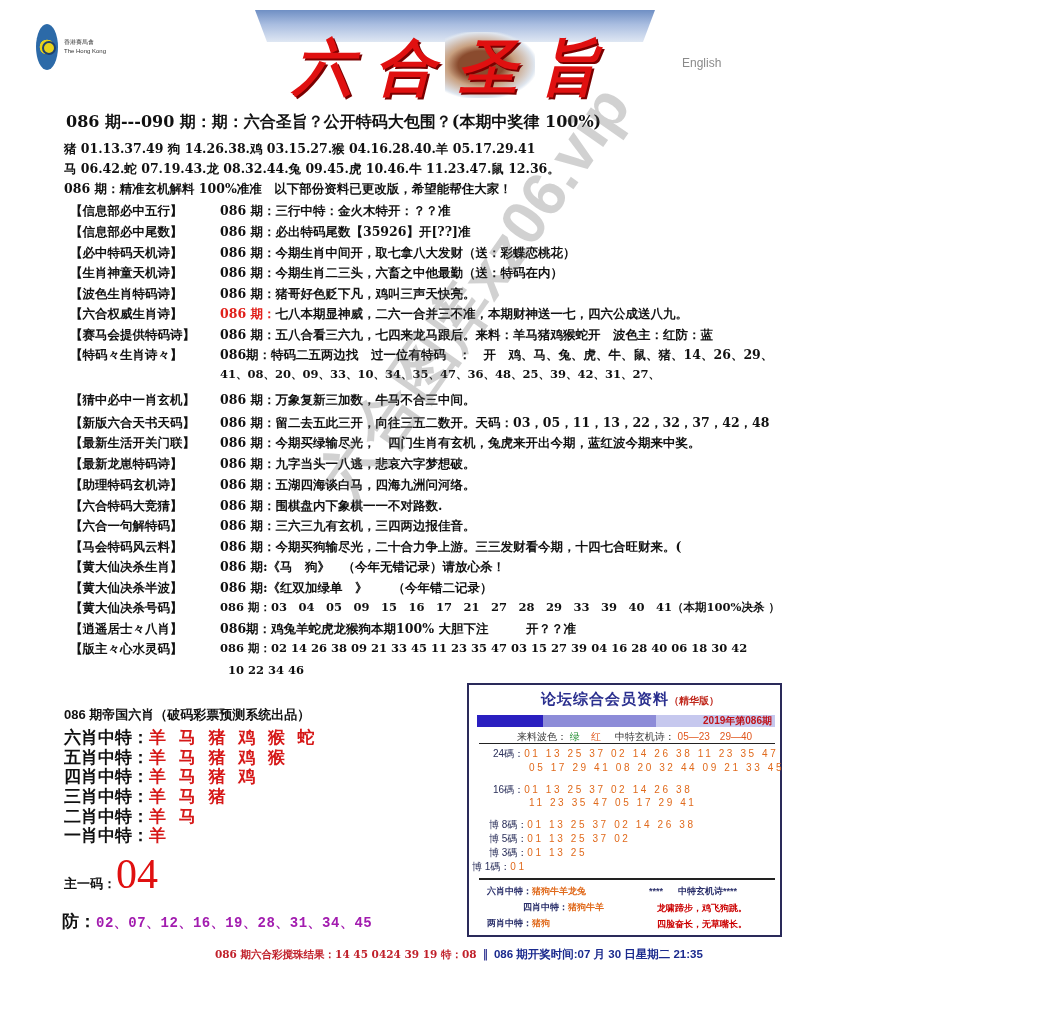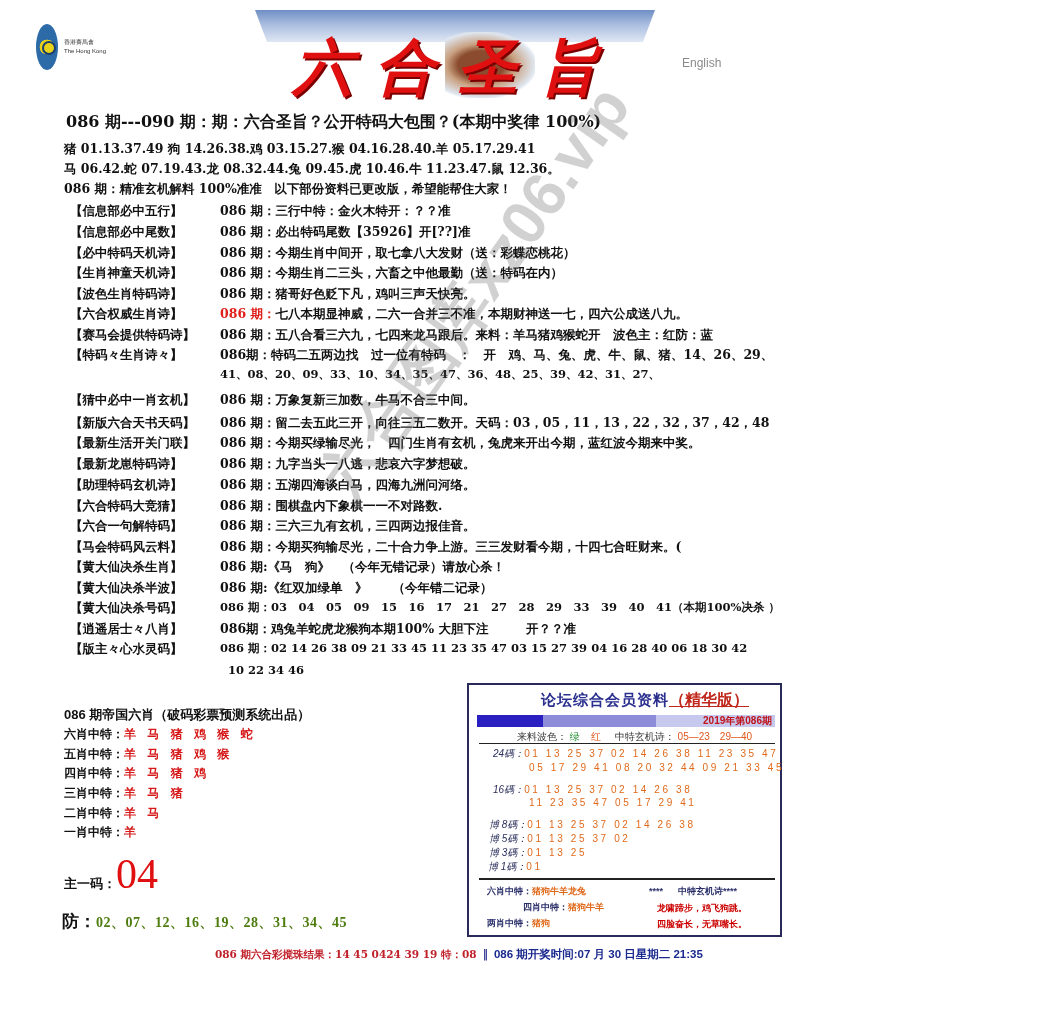--- a/index.html
+++ b/index.html
@@ -30,42 +30,42 @@
   .intro-line { left: 64px; top: 181px; font-size: 12.5px; }
 
   .row { position: absolute; left: 70px; height: 20px; white-space: nowrap; font-weight: bold; font-size: 12.5px; }
   .row .lbl { position: absolute; left: 0; top: 0; }
   .row .val { position: absolute; left: 150px; top: 0; }
   .row .val .red { color: #e0201a; }
   .row .cont { position: absolute; left: 150px; top: 20px; }
 
   
   .six-title { position: absolute; left: 64px; top: 706px; font-family: "Liberation Sans", sans-serif; font-size: 13px; font-weight: bold; color: #111; white-space: nowrap; }
-  .six-row { position: absolute; left: 64px; font-family: "Liberation Sans", sans-serif; font-size: 12px; font-weight: bold; color: #111; white-space: nowrap; }
+  .six-row { position: absolute; left: 64px; font-family: "Liberation Sans", sans-serif; font-size: 17px; font-weight: bold; color: #111; white-space: nowrap; }
   .six-row .pick { color: #d61818; letter-spacing: 4px; }
   .main-code { position: absolute; left: 64px; top: 850px; white-space: nowrap; }
   .main-code .lbl { font-size: 13px; font-weight: bold; font-family: "Liberation Sans", sans-serif; vertical-align: baseline; }
   .main-code .num { font-family: "Liberation Serif", serif; font-size: 42px; color: #e01010; vertical-align: baseline; }
   .guard { position: absolute; left: 62px; top: 910px; white-space: nowrap; font-weight: bold; }
   .guard .lbl { font-size: 17px; color: #111; }
-  .guard .nums { font-family: Liberation Serif, serif; font-size: 14px; color: #4d7c0f; letter-spacing: 0.5px; }
+  .guard .nums { font-family: Liberation Mono, monospace; font-size: 14px; color: #a21caf; letter-spacing: 0.5px; }
 
   
   .forum { position: absolute; left: 467px; top: 683px; width: 315px; height: 254px; border: 2px solid #2a2a5a; background: #fff; font-family: "Liberation Sans", sans-serif; }
   .forum-title { position: absolute; left: 72px; top: 5px; font-size: 15px; font-weight: bold; color: #2a2f8e; white-space: nowrap; letter-spacing: 1px; }
-  .forum-title .ed { font-size: 16px; color: #c0281c; letter-spacing: 0; text-decoration: underline; }
+  .forum-title .ed { font-size: 10px; color: #c0281c; letter-spacing: 0; }
   .forum-bar { position: absolute; left: 8px; top: 30px; width: 298px; height: 12px;
     background: linear-gradient(90deg, #2a1fc0 0 22%, #8d8cd8 22% 60%, #c6c8ee 60% 100%); }
   .forum-period { position: absolute; right: 8px; top: 29px; font-size: 10px; font-weight: bold; color: #c0141a; }
   .forum-meta { position: absolute; left: 48px; top: 45px; font-size: 10px; color: #333; white-space: nowrap; }
   .forum-meta .o { color: #e0561c; }
   .forum-meta .g { color: #1a8a2a; }
   .forum-rule { position: absolute; left: 10px; width: 296px; height: 1px; background: #222; }
   .fr { position: absolute; font-size: 10px; white-space: nowrap; }
-  .fr .k { color: #2a2f5a; font-style: italic; }
+  .fr .k { color: #2a2f5a; }
   .fr .v { color: #e06a1c; letter-spacing: 2.6px; }
   .fb { position: absolute; font-size: 9px; white-space: nowrap; font-weight: bold; }
   .fb .k { color: #2a2f6a; }
   .fb .v { color: #e06a1c; }
   .fb .rd { color: #c00; }
 
   .result-line { position: absolute; left: 215px; top: 947px; white-space: nowrap; font-size: 10.5px; font-weight: bold; }
   .result-line .r { color: #c0202a; }
   .result-line .sep { color: #2a2f8e; margin: 0 6px; }
   .result-line .b { color: #1a2a8e; font-family: "Liberation Sans", sans-serif; font-size: 11.5px; margin-top: 32px; }
@@ -214,21 +214,21 @@
 
   <div class="fr" style="left:24px; top:62px;"><span class="k">24碼：</span><span class="v">01 13 25 37 02 14 26 38 11 23 35 47</span></div>
   <div class="fr" style="left:60px; top:77px;"><span class="v">05 17 29 41 08 20 32 44 09 21 33 45</span></div>
 
   <div class="fr" style="left:24px; top:98px;"><span class="k">16碼：</span><span class="v">01 13 25 37 02 14 26 38</span></div>
   <div class="fr" style="left:60px; top:112px;"><span class="v">11 23 35 47 05 17 29 41</span></div>
 
   <div class="fr" style="left:20px; top:133px;"><span class="k">博 8碼：</span><span class="v">01 13 25 37 02 14 26 38</span></div>
   <div class="fr" style="left:20px; top:147px;"><span class="k">博 5碼：</span><span class="v">01 13 25 37 02</span></div>
   <div class="fr" style="left:20px; top:161px;"><span class="k">博 3碼：</span><span class="v">01 13 25</span></div>
-  <div class="fr" style="left:19px; top:175px;"><span class="k">博 1碼：</span><span class="v">01</span></div>
+  <div class="fr" style="left:3px; top:175px;"><span class="k">博 1碼：</span><span class="v">01</span></div>
 
   <div class="forum-rule" style="top:193px; height:2px;"></div>
 
   <div class="fb" style="left:18px; top:200px;"><span class="k">六肖中特：</span><span class="v">猪狗牛羊龙兔</span></div>
   <div class="fb" style="left:18px; top:216px;padding-left:36px;"><span class="k">四肖中特：</span><span class="v">猪狗牛羊</span></div>
   <div class="fb" style="left:18px; top:232px;"><span class="k">两肖中特：</span><span class="v">猪狗</span></div>
 
   <div class="fb" style="left:180px; top:200px;"><span class="k">****</span>&nbsp;&nbsp;&nbsp;&nbsp;&nbsp;&nbsp;<span class="k">中特玄机诗****</span></div>
   <div class="fb" style="left:188px; top:217px;"><span class="rd">龙啸蹄步，鸡飞狗跳。</span></div>
   <div class="fb" style="left:188px; top:233px;"><span class="rd">四脸奋长，无草嘴长。</span></div>

